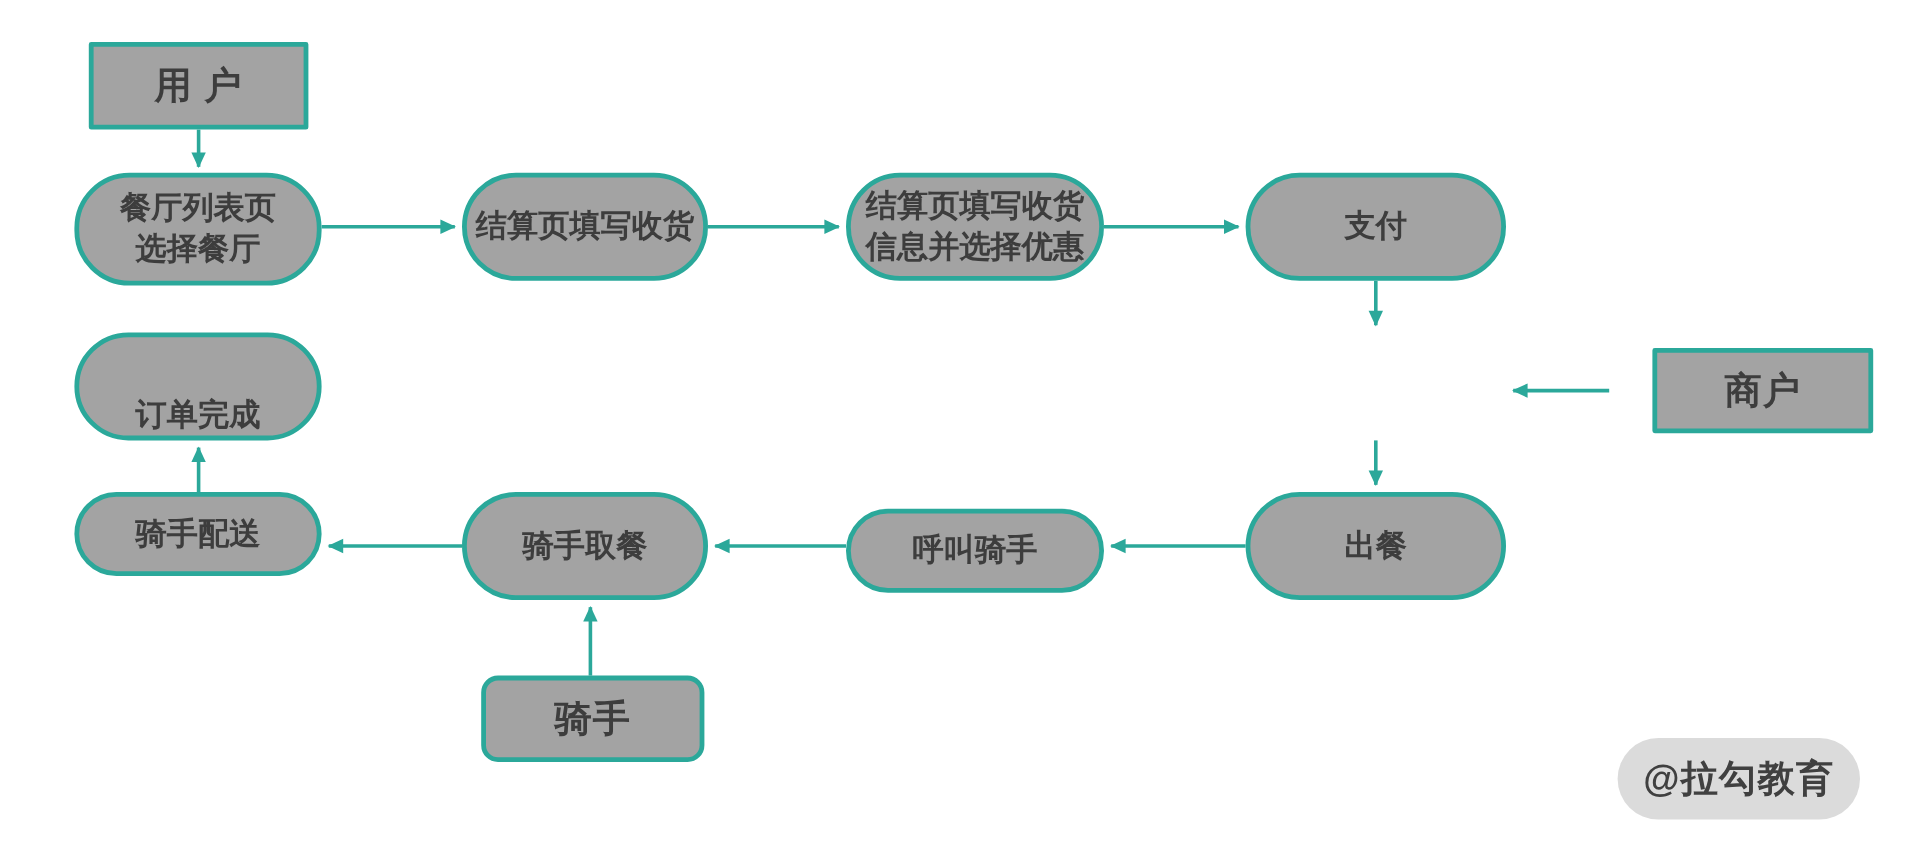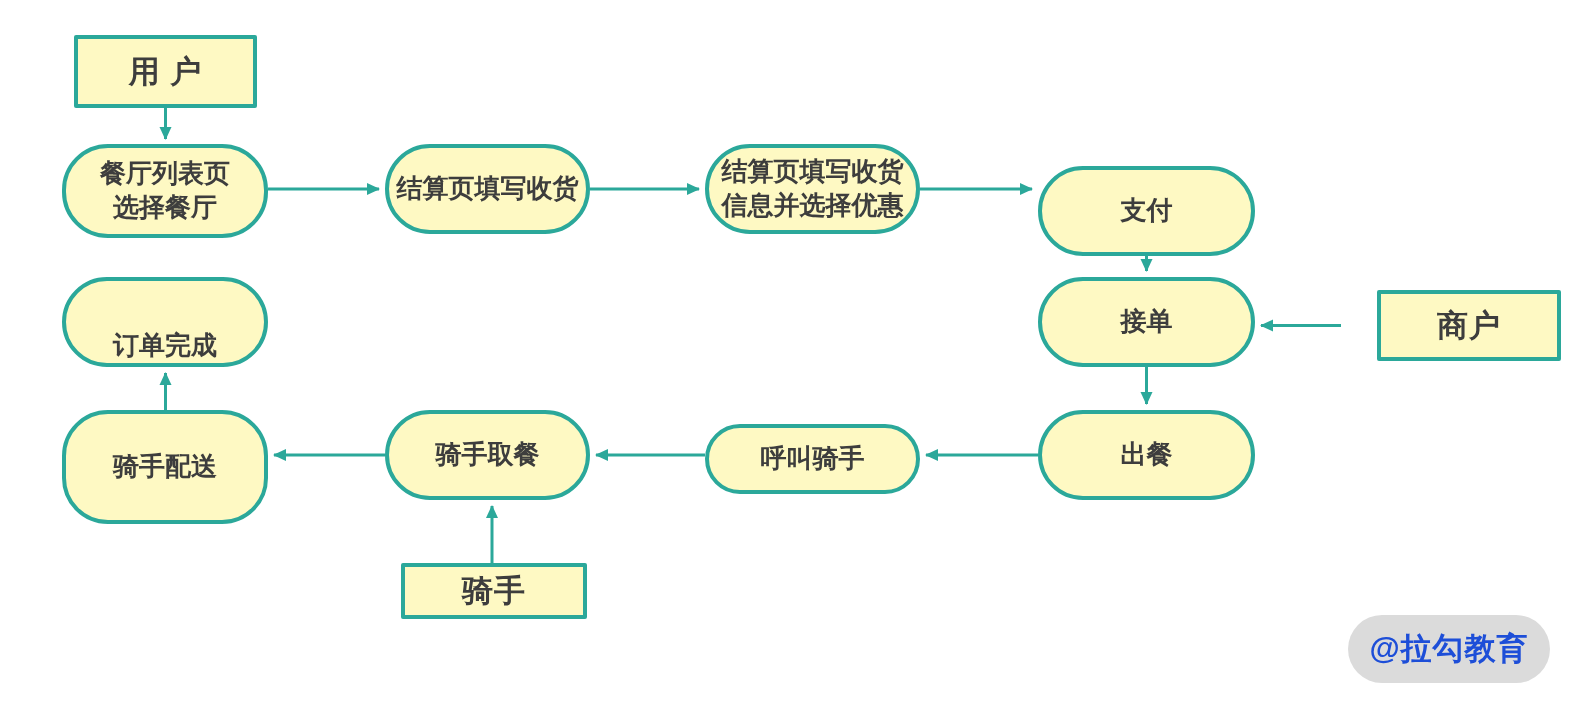--- a/index.html
+++ b/index.html
@@ -16,21 +16,21 @@
     font-family:"Liberation Sans", sans-serif;
   }
   .arrows{
     position:absolute;
     left:0;top:0;
     width:1588px;height:701px;
   }
   .node{
     position:absolute;
     box-sizing:border-box;
-    background:#fef9c3;
+    background:#a3a3a3;
     border:4px solid var(--teal);
     display:flex;
     flex-direction:column;
     align-items:center;
     justify-content:center;
     text-align:center;
     color:var(--text);
     font-weight:bold;
   }
   .stadium{
@@ -45,39 +45,39 @@
   }
   .watermark{
     position:absolute;
     left:1348px;top:615px;
     width:202px;height:68px;
     background:#dbdbdb;
     border-radius:34px;
     display:flex;
     align-items:center;
     justify-content:center;
-    color:#1d4ed8;
+    color:#404040;
     font-size:31px;
     font-weight:bold;
     letter-spacing:1px;
   }
   
   .n-user{left:74px;top:35px;width:183px;height:73px;}
   .n-restaurant{left:62px;top:144px;width:206px;height:94px;}
   .n-cart{left:385px;top:144px;width:205px;height:90px;}
   .n-checkout{left:705px;top:144px;width:215px;height:90px;}
-  .n-pay{left:1038px;top:144px;width:217px;height:90px;margin-top:22px;}
+  .n-pay{left:1038px;top:144px;width:217px;height:90px;}
   .n-accept{left:1038px;top:277px;width:217px;height:90px;}
   .n-merchant{left:1341px;top:290px;width:184px;height:71px;margin-left:36px;}
   .n-complete{left:62px;top:277px;width:206px;height:90px;justify-content:flex-end;}
   .n-dishout{left:1038px;top:410px;width:217px;height:90px;}
   .n-call{left:705px;top:424px;width:215px;height:70px;}
   .n-pickup{left:385px;top:410px;width:205px;height:90px;}
-  .n-delivery{left:62px;top:410px;width:206px;height:114px;}
-  .n-rider{left:401px;top:563px;width:186px;height:56px;}
+  .n-delivery{left:62px;top:410px;width:206px;height:70px;}
+  .n-rider{left:401px;top:563px;width:186px;height:72px;border-radius:14px;}
 </style>
 </head>
 <body>
 
 <div class="canvas">
 
   <svg class="arrows" viewBox="0 0 1588 701" xmlns="http://www.w3.org/2000/svg">
     <defs>
       <marker id="arrow" markerUnits="userSpaceOnUse" markerWidth="16" markerHeight="14" refX="13" refY="7" orient="auto">
         <path d="M1,1 L14,7 L1,13 Z" fill="#2ba89a"></path>
@@ -117,23 +117,20 @@
     <div>结算页填写收货</div>
   </div>
   <div class="node stadium n-checkout">
     <div>结算页填写收货</div>
     <div>信息并选择优惠</div>
   </div>
   <div class="node stadium n-pay">
     <div>支付</div>
   </div>
 
-  <div class="node stadium n-accept">
-    <div>接单</div>
-  </div>
   <div class="node stadium n-dishout">
     <div>出餐</div>
   </div>
 
   <div class="node stadium n-call">
     <div>呼叫骑手</div>
   </div>
   <div class="node stadium n-pickup">
     <div>骑手取餐</div>
   </div>

